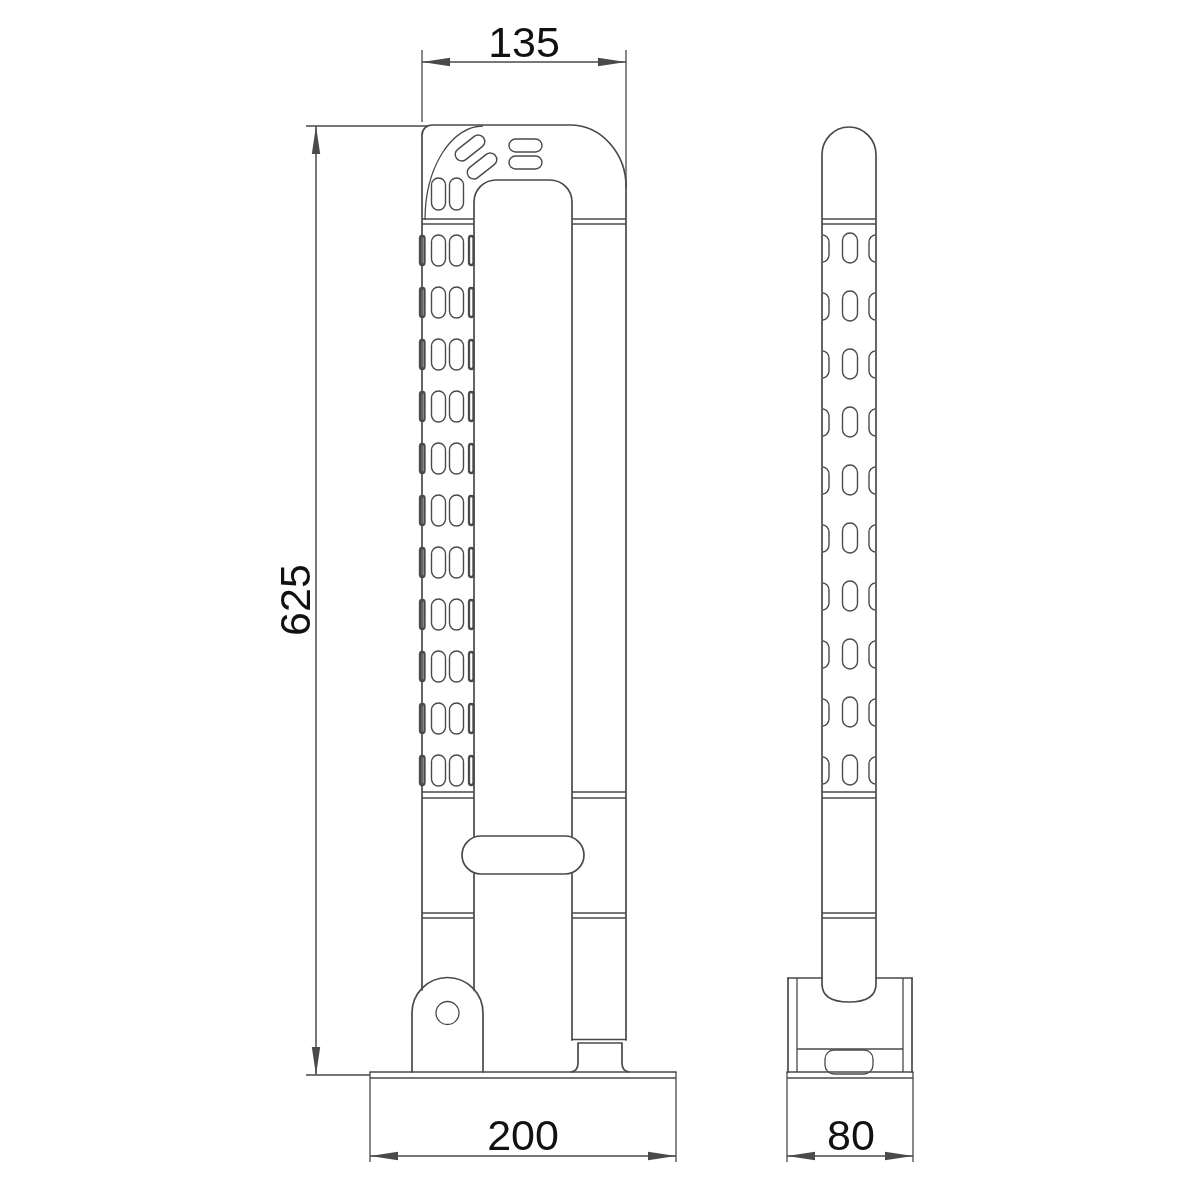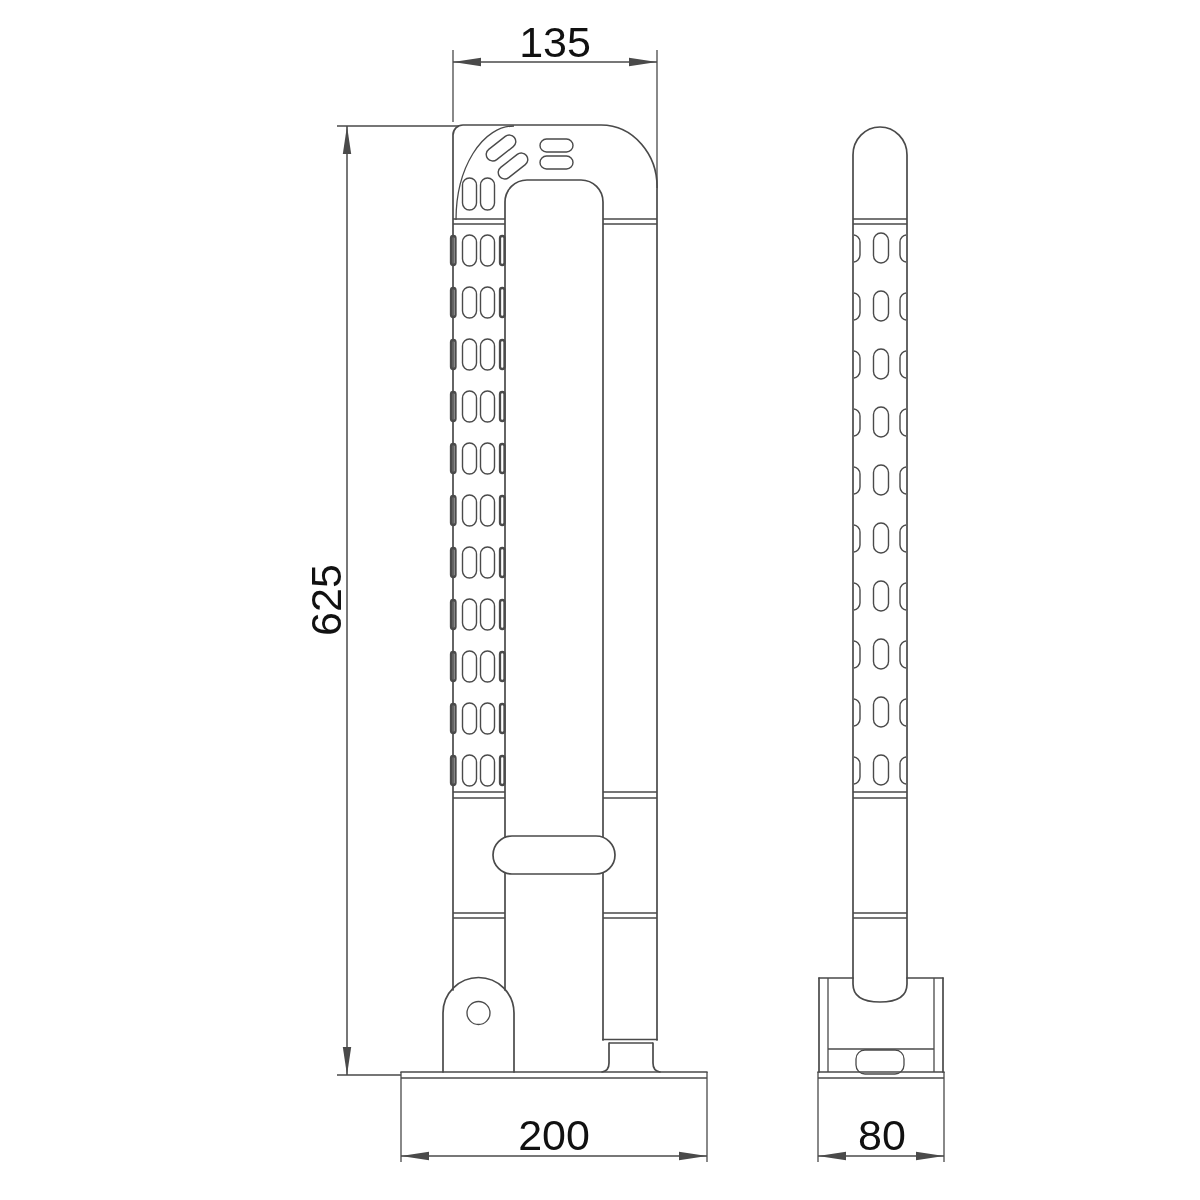--- a/index.html
+++ b/index.html
@@ -7,21 +7,20 @@
     --line:#4a4a4a;
     --text:#111111;
   }
   html,body{margin:0;padding:0;background:var(--bg);}
   .canvas{
     position:relative;
     width:1016px;height:1200px;
     background:var(--bg);
     overflow:hidden;
     font-family:"Liberation Sans", sans-serif;
-    margin-left:31px;
   }
   svg{display:block;width:1200px;height:1200px;}
   .ol   {stroke:var(--line);stroke-width:1.7;fill:none;stroke-linecap:round;}
   .thin {stroke:var(--line);stroke-width:1.3;fill:none;}
   .joint{stroke:var(--line);stroke-width:1.4;fill:none;}
   .slot {stroke:var(--line);stroke-width:1.4;fill:none;}
   .edgemark{stroke:var(--line);stroke-width:2.3;fill:none;}
   .dimline{stroke:var(--line);stroke-width:1.5;fill:none;}
   .extline{stroke:var(--line);stroke-width:1.3;fill:none;}
   .arrow{fill:var(--line);stroke:none;}

